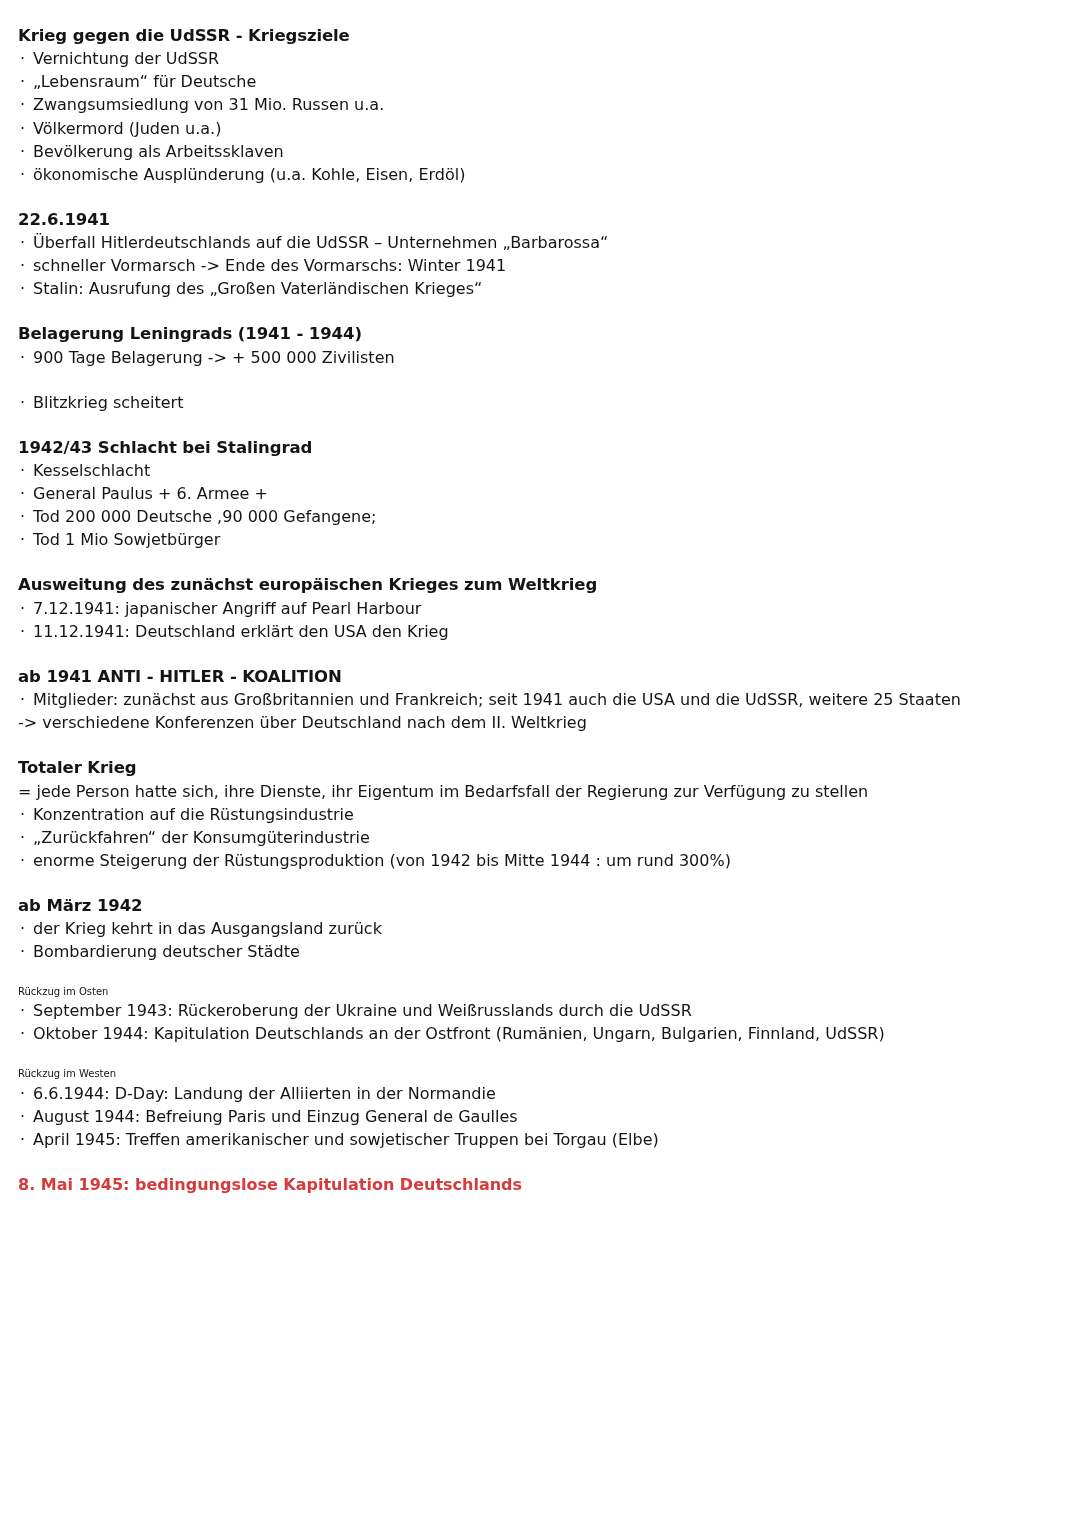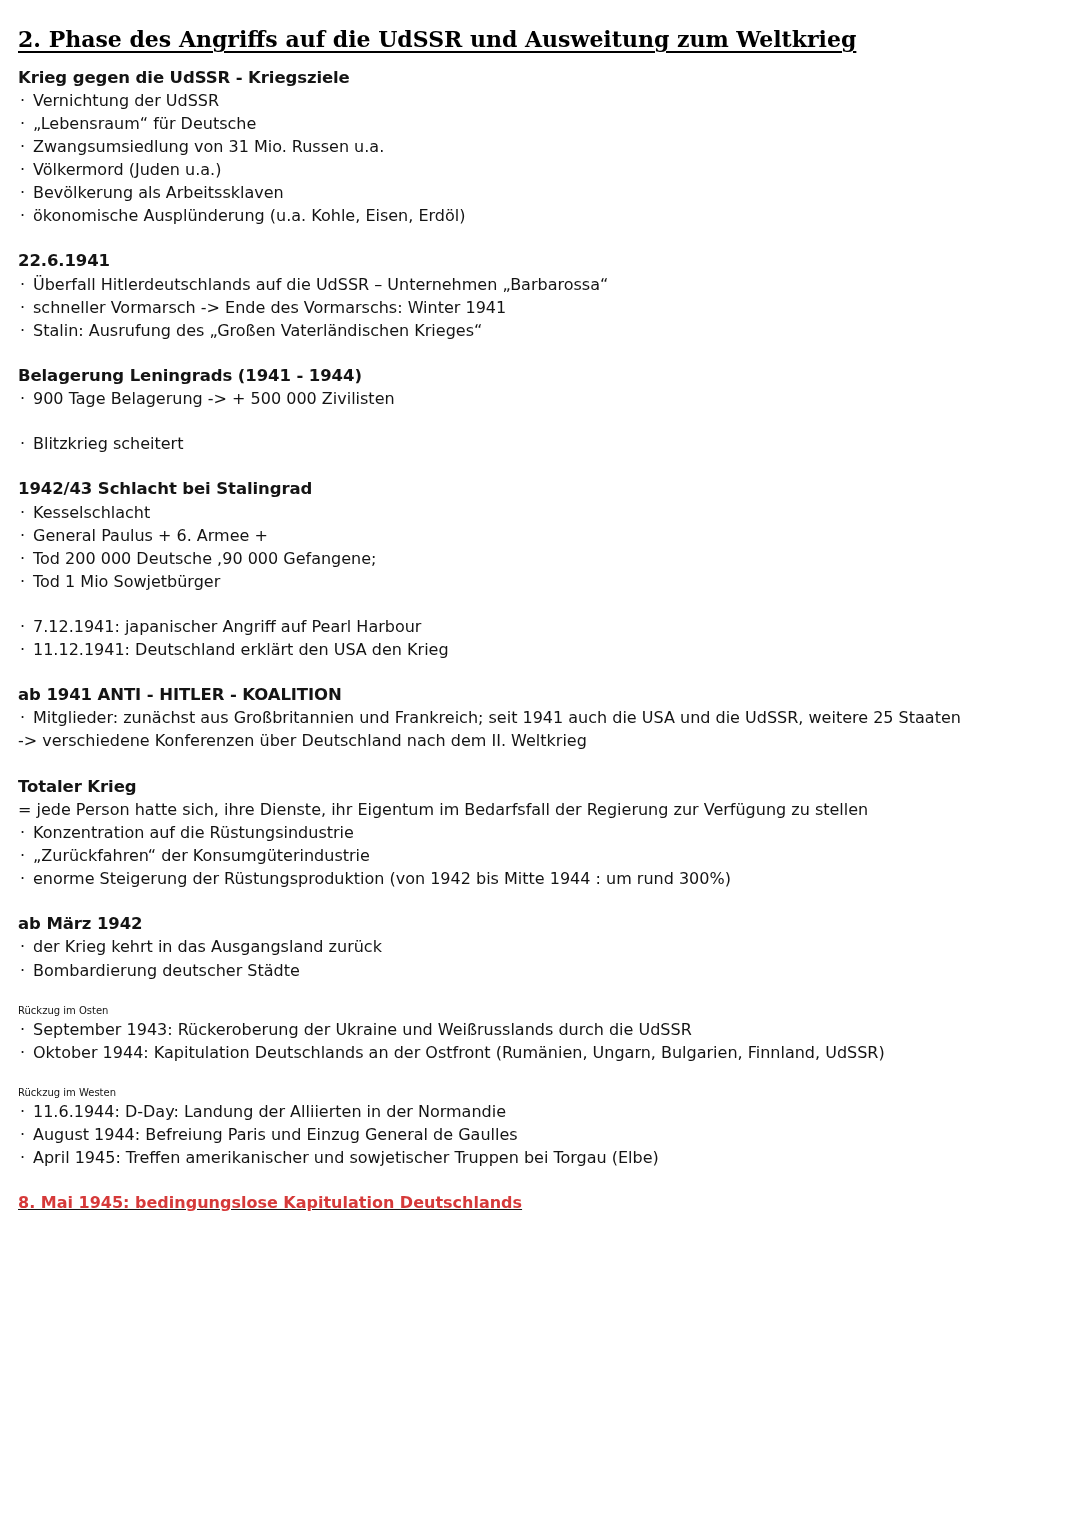--- a/index.html
+++ b/index.html
@@ -27,21 +27,21 @@
     margin:0 0 8px 0;
     color:#000;
   }
   .heading + .block{margin-top:11px;}
   .heading-text{
     text-decoration:underline;
     text-decoration-thickness:2px;
     text-underline-offset:4px;
   }
   .block{margin:0 0 22px 0;}
-  .block:last-child{margin-bottom:0;text-decoration:underline;}
+  .block:last-child{margin-bottom:0;}
   .block-title{
     font-weight:bold;
     font-size:16.5px;
     letter-spacing:-0.1px;
     line-height:1.42;
   }
   .block-title.plain{font-weight:normal;font-size:10px;letter-spacing:0;}
   .line{min-height:23px;}
   .bullet-line{display:flex;align-items:flex-start;}
   .bullet-dot{
@@ -54,21 +54,20 @@
   .line-text{flex:1 1 auto;}
   .plain{color:var(--ink);}
   .red-bold{color:var(--red);font-weight:bold;}
   .red-indent{color:var(--red);padding-left:54px;}
 </style>
 </head>
 <body>
 
 <div class="page">
   <div id="doc">
-      <h2 class="heading"><span class="heading-text">2. Phase des Angriffs auf die UdSSR und Ausweitung zum Weltkrieg</span></h2>
       <div class="block">
         <div class="block-title">Krieg gegen die UdSSR - Kriegsziele</div>
         <div class="line bullet-line">
           <span class="bullet-dot">·</span>
           <span class="line-text">Vernichtung der UdSSR</span>
         </div>
         <div class="line bullet-line">
           <span class="bullet-dot">·</span>
           <span class="line-text">„Lebensraum“ für Deutsche</span>
         </div>
@@ -130,20 +129,21 @@
         <div class="line bullet-line">
           <span class="bullet-dot">·</span>
           <span class="line-text">Tod 200 000 Deutsche ,90 000 Gefangene;</span>
         </div>
         <div class="line bullet-line">
           <span class="bullet-dot">·</span>
           <span class="line-text">Tod 1 Mio Sowjetbürger</span>
         </div>
       </div>
       <div class="block">
+        <div class="block-title">Ausweitung des zunächst europäischen Krieges zum Weltkrieg</div>
         <div class="line bullet-line">
           <span class="bullet-dot">·</span>
           <span class="line-text">7.12.1941: japanischer Angriff auf Pearl Harbour</span>
         </div>
         <div class="line bullet-line">
           <span class="bullet-dot">·</span>
           <span class="line-text">11.12.1941: Deutschland erklärt den USA den Krieg</span>
         </div>
       </div>
       <div class="block">
@@ -189,21 +189,21 @@
         </div>
         <div class="line bullet-line">
           <span class="bullet-dot">·</span>
           <span class="line-text">Oktober 1944: Kapitulation Deutschlands an der Ostfront (Rumänien, Ungarn, Bulgarien, Finnland, UdSSR)</span>
         </div>
       </div>
       <div class="block">
         <div class="block-title plain">Rückzug im Westen</div>
         <div class="line bullet-line">
           <span class="bullet-dot">·</span>
-          <span class="line-text">11.6.1944: D-Day: Landung der Alliierten in der Normandie</span>
+          <span class="line-text">6.6.1944: D-Day: Landung der Alliierten in der Normandie</span>
         </div>
         <div class="line bullet-line">
           <span class="bullet-dot">·</span>
           <span class="line-text">August 1944: Befreiung Paris und Einzug General de Gaulles</span>
         </div>
         <div class="line bullet-line">
           <span class="bullet-dot">·</span>
           <span class="line-text">April 1945: Treffen amerikanischer und sowjetischer Truppen bei Torgau (Elbe)</span>
         </div>
       </div>

